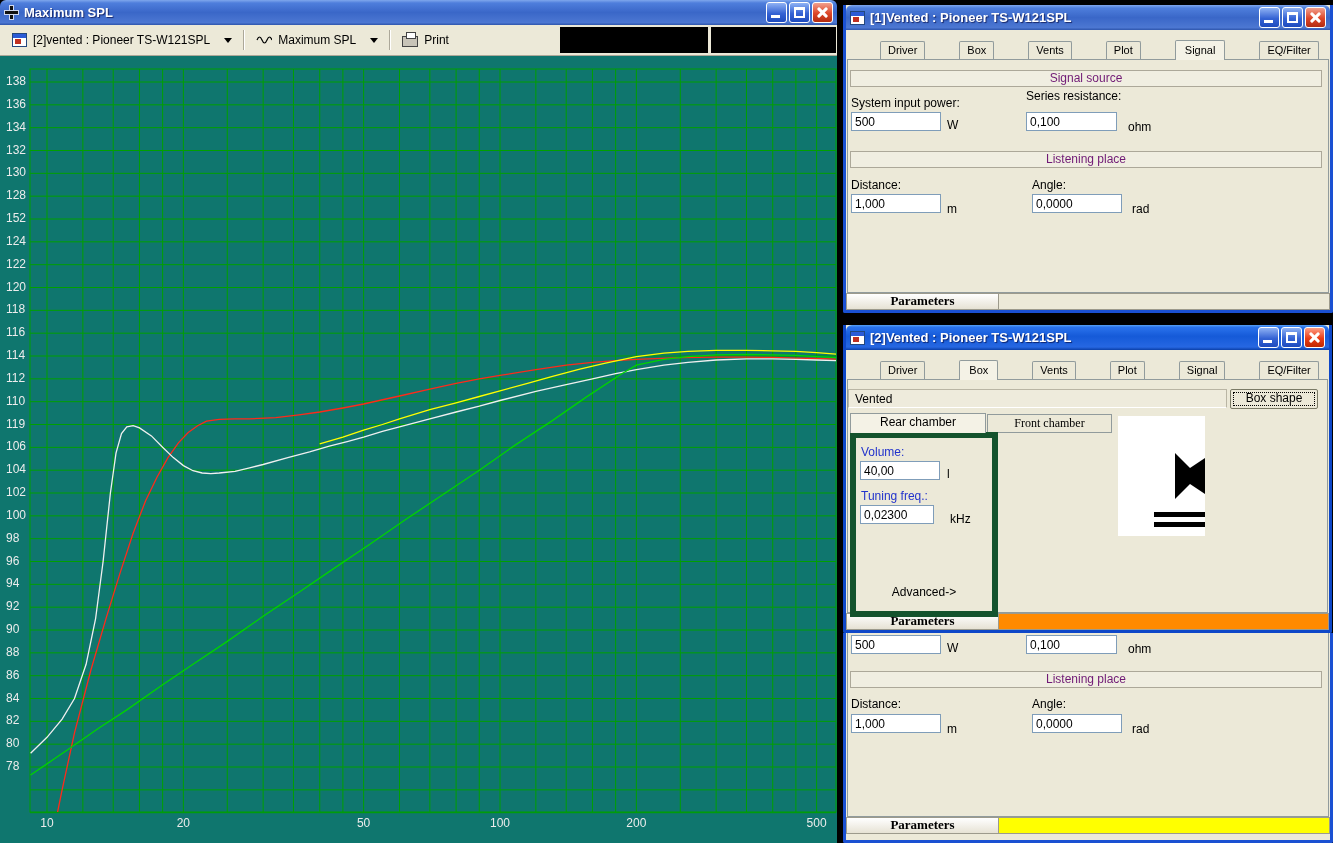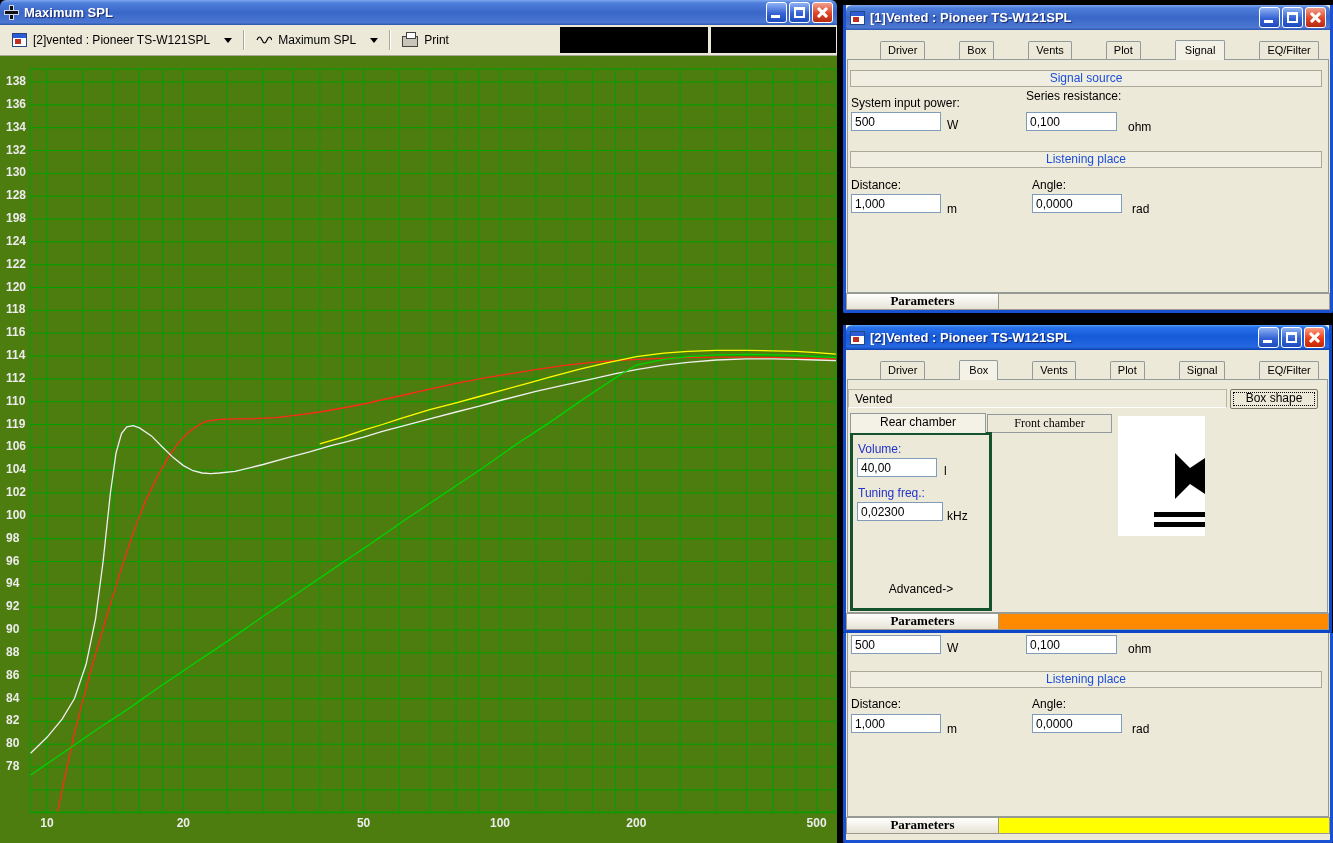--- a/index.html
+++ b/index.html
@@ -32,50 +32,50 @@
   .toolbar{position:relative;height:30px;background:#ECE9D8;border-bottom:1px solid #ACA899;display:flex;align-items:center;padding:0 4px;flex:none;}
   .tool-item{display:flex;align-items:center;gap:6px;padding:3px 8px;cursor:pointer;white-space:nowrap;}
   .tool-sep{width:1px;height:20px;background:#ACA899;border-right:1px solid #fff;margin:0 3px;flex:none;}
   .dd-arrow{width:0;height:0;border-left:4px solid transparent;border-right:4px solid transparent;border-top:5px solid #000;margin-left:8px;}
   .print-icon{width:16px;height:11px;position:relative;background:#C8C4B8;border:1px solid #444;box-sizing:border-box;margin-top:3px;}
   .print-icon::before{content:"";position:absolute;left:3px;top:-5px;width:8px;height:5px;background:#fff;border:1px solid #444;}
   .wave-icon{flex:none;}
   .toolbar-panel{position:absolute;top:2px;height:26px;background:#000;}
   .toolbar-panel.p1{left:560px;width:148px;}
   .toolbar-panel.p2{left:711px;width:125px;}
-  .chart{position:relative;flex:1;background:#4d7c0f;overflow:hidden;font-weight:bold;}
+  .chart{position:relative;flex:1;background:#0f766e;overflow:hidden;}
   .chart svg{position:absolute;left:0;top:0;}
   .ytick{position:absolute;left:6px;color:#ECECEC;font-size:12px;}
   .xtick{position:absolute;color:#ECECEC;font-size:12px;transform:translateX(-50%);}
 
   
   .xp-window{position:absolute;border:3px solid #1A50D2;border-top:none;background:#ECE9D8;box-sizing:border-box;display:flex;flex-direction:column;border-radius:0 0 2px 2px;}
   .xp-window.active{border-color:#0E47C8;}
   .tabstrip{height:26px;display:flex;align-items:flex-end;padding:3px 2px 0;position:relative;z-index:3;flex:none;}
   .tab{border:1px solid #919B9C;border-bottom:none;border-radius:2px 2px 0 0;background:#ECE9D8;padding:2px 7px 3px;margin-right:2px;font-size:11px;cursor:pointer;white-space:nowrap;margin-left:32px;}
   .tab.active{background:#F4F2E6;padding:3px 9px 4px;margin-bottom:-1px;position:relative;z-index:4;}
   .win-body{flex:1;position:relative;margin:0 1px;border:1px solid #919B9C;background:#ECE9D8;z-index:2;}
   .win-body.noborder-top{border-top:none;}
   .params-row{height:17px;display:flex;flex:none;}
   .params-btn{width:153px;box-sizing:border-box;border:1px solid #9C9A8C;background:linear-gradient(180deg,#FFFFFF,#E6E2D4);text-align:center;font-family:"Liberation Serif",serif;font-weight:bold;font-size:13px;line-height:14px;cursor:pointer;flex:none;}
   .params-rest{flex:1;border:1px solid #9C9A8C;border-left:none;box-sizing:border-box;}
   .w-filler{flex:none;height:6px;background:#ECE9D8;}
 
   
-  .group-hdr{position:absolute;left:2px;right:6px;height:15px;border:1px solid #ACA899;background:#F0EEE1;text-align:center;font-size:12px;line-height:14px;color:#1d4ed8;}
+  .group-hdr{position:absolute;left:2px;right:6px;height:15px;border:1px solid #ACA899;background:#F0EEE1;text-align:center;font-size:12px;line-height:14px;color:#701a75;}
   .fld-label{position:absolute;font-size:12px;white-space:nowrap;}
   .fld-label.blue{color:#2233CC;}
   input.xp{position:absolute;height:19px;border:1px solid #7F9DB9;background:#fff;font-family:"Liberation Sans",sans-serif;font-size:12px;padding:1px 3px;box-sizing:border-box;}
   .unit{position:absolute;font-size:12px;white-space:nowrap;}
   .vented-field{position:absolute;left:0;top:9px;width:379px;height:19px;box-sizing:border-box;border:1px solid #B9B5A4;border-bottom-color:#fff;background:#EEEBDC;padding:2px 6px;font-size:12px;}
   .box-shape-btn{position:absolute;left:382px;top:9px;width:88px;height:20px;box-sizing:border-box;background:#ECE9D8;border:1px solid #7A7A66;border-radius:2px;text-align:center;font-size:12px;line-height:17px;outline:1px dotted #000;outline-offset:-4px;cursor:pointer;}
   .chamber-tab{position:absolute;height:20px;box-sizing:border-box;border:1px solid #919B9C;background:#ECE9D8;text-align:center;font-size:12px;line-height:17px;cursor:pointer;}
   .chamber-tab.rear{left:2px;top:33px;width:136px;border-bottom:none;background:#F4F2E6;z-index:3;}
   .chamber-tab.front{left:139px;top:34px;width:125px;height:19px;font-family:Liberation Serif, serif;}
-  .chamber-panel{position:absolute;left:2px;top:52px;width:136px;height:173px;border:3px solid #14532d;background:#ECE9D8;z-index:2;}
+  .chamber-panel{position:absolute;left:2px;top:52px;width:136px;height:173px;border:6px solid #14532d;background:#ECE9D8;z-index:2;}
   .advanced{position:absolute;left:0;right:0;bottom:12px;text-align:center;font-size:12px;cursor:pointer;}
   .box-diagram{position:absolute;left:270px;top:36px;width:87px;height:120px;background:#fff;}
 </style>
 </head>
 <body>
 
 <div id="screen">
 
   <div class="main-window">
     <div class="titlebar tb-inactive">
@@ -190,21 +190,21 @@
           <polyline points="30.6,719.0 65.8,695.0 98.6,672.2 126.8,653.9 162.6,628.8 193.0,608.3 227.3,585.4 263.1,560.3 299.0,536.3 334.0,512.4 371.3,487.2 406.0,463.3 443.4,438.2 479.3,414.2 515.1,389.1 551.6,365.1 586.2,341.1 621.0,318.3 636.4,309.1 663.9,303.4 688.0,300.6 716.1,298.9 746.5,298.3 772.7,298.9 795.9,299.4 816.6,300.6 837.2,301.7" fill="none" stroke="#00D400" stroke-width="1.3" clip-path="url(#plotclip)"></polyline>
           <polyline points="319.7,387.9 342.9,381.1 363.6,374.2 382.4,368.5 399.5,362.8 429.8,353.7 456.1,346.8 479.3,340.5 500.0,334.8 527.5,327.4 551.6,320.6 579.8,313.1 604.4,307.4 636.4,300.6 663.9,297.2 688.0,295.4 716.1,294.3 746.5,294.3 772.7,294.9 795.9,295.4 816.6,296.6 837.2,298.3" fill="none" stroke="#FFFF00" stroke-width="1.3" clip-path="url(#plotclip)"></polyline>
         </svg>
       <div id="y-labels">
           <div class="ytick" style="top: 18px;">138</div>
           <div class="ytick" style="top: 40.834px;">136</div>
           <div class="ytick" style="top: 63.668px;">134</div>
           <div class="ytick" style="top: 86.502px;">132</div>
           <div class="ytick" style="top: 109.336px;">130</div>
           <div class="ytick" style="top: 132.17px;">128</div>
-          <div class="ytick" style="top: 155.004px;">198</div>
+          <div class="ytick" style="top: 155.004px;">152</div>
           <div class="ytick" style="top: 177.838px;">124</div>
           <div class="ytick" style="top: 200.672px;">122</div>
           <div class="ytick" style="top: 223.506px;">120</div>
           <div class="ytick" style="top: 246.34px;">118</div>
           <div class="ytick" style="top: 269.174px;">116</div>
           <div class="ytick" style="top: 292.008px;">114</div>
           <div class="ytick" style="top: 314.842px;">112</div>
           <div class="ytick" style="top: 337.676px;">110</div>
           <div class="ytick" style="top: 360.51px;">119</div>
           <div class="ytick" style="top: 383.344px;">106</div>
@@ -311,21 +311,21 @@
     <div class="win-body">
       <div class="vented-field">Vented</div>
       <div class="box-shape-btn">Box shape</div>
       <div class="chamber-tab rear">Rear chamber</div>
       <div class="chamber-tab front">Front chamber</div>
       <div class="chamber-panel">
         <span class="fld-label blue" style="left:5px;top:7px;">Volume:</span>
         <input class="xp" style="left: 4px; top: 23px; width: 80px;" value="40,00">
         <span class="unit" style="left:91px;top:29px;">l</span>
         <span class="fld-label blue" style="left:5px;top:51px;">Tuning freq.:</span>
-        <input class="xp" style="left: 4px; top: 67px; width: 86px;" value="0,02300">
+        <input class="xp" style="left: 4px; top: 67px; width: 74px;" value="0,02300">
         <span class="unit" style="left:94px;top:74px;">kHz</span>
         <div class="advanced">Advanced-&gt;</div>
       </div>
       <div class="box-diagram">
         <svg width="87" height="120" viewBox="0 0 87 120">
           <polygon points="87,42 72,52 72,68 87,78" fill="#000"></polygon>
           <polygon points="72,52 57,37 57,83 72,68" fill="#000"></polygon>
           <rect x="36" y="96" width="51" height="5" fill="#000"></rect>
           <rect x="36" y="106" width="51" height="5" fill="#000"></rect>
         </svg>

